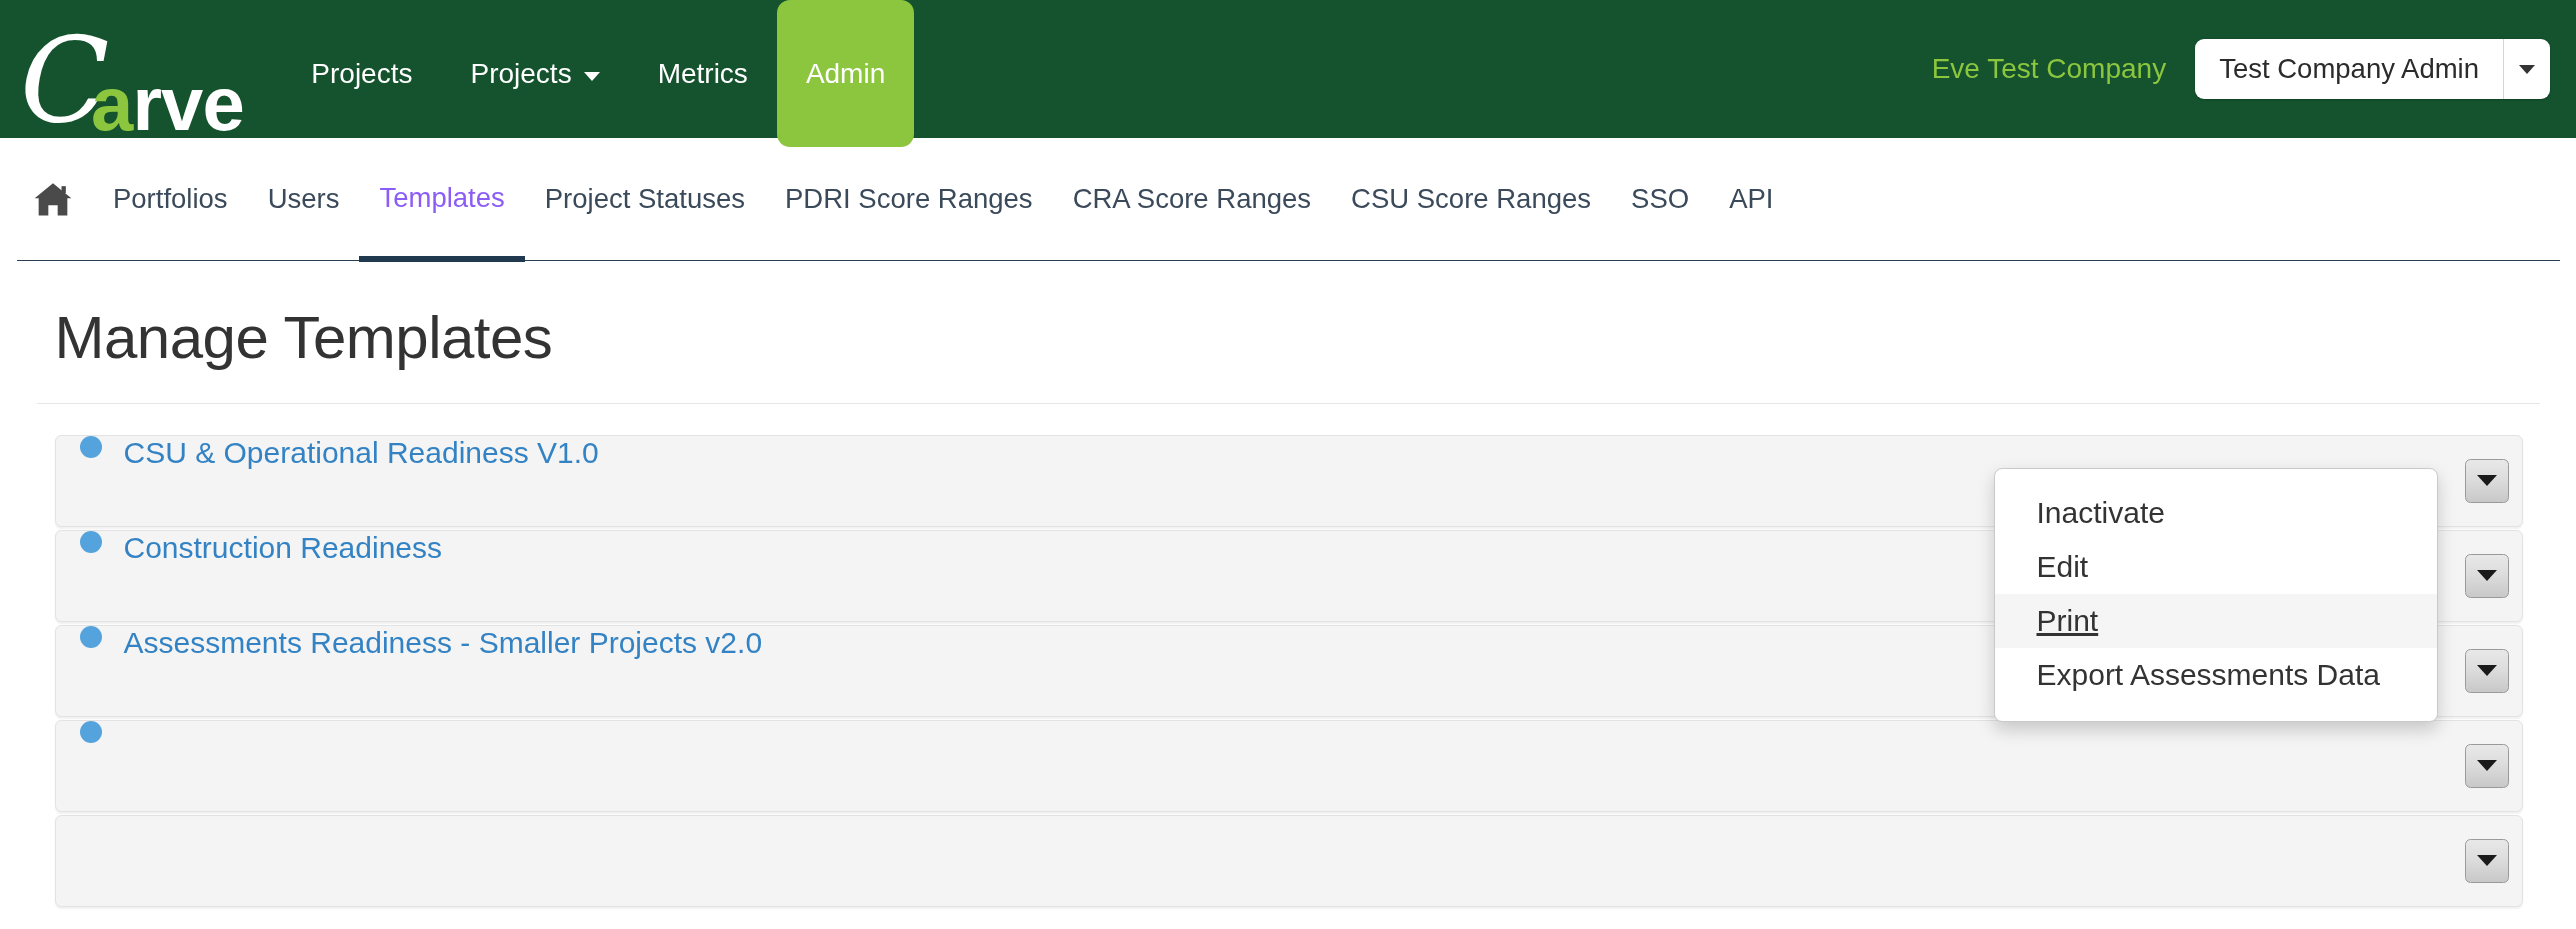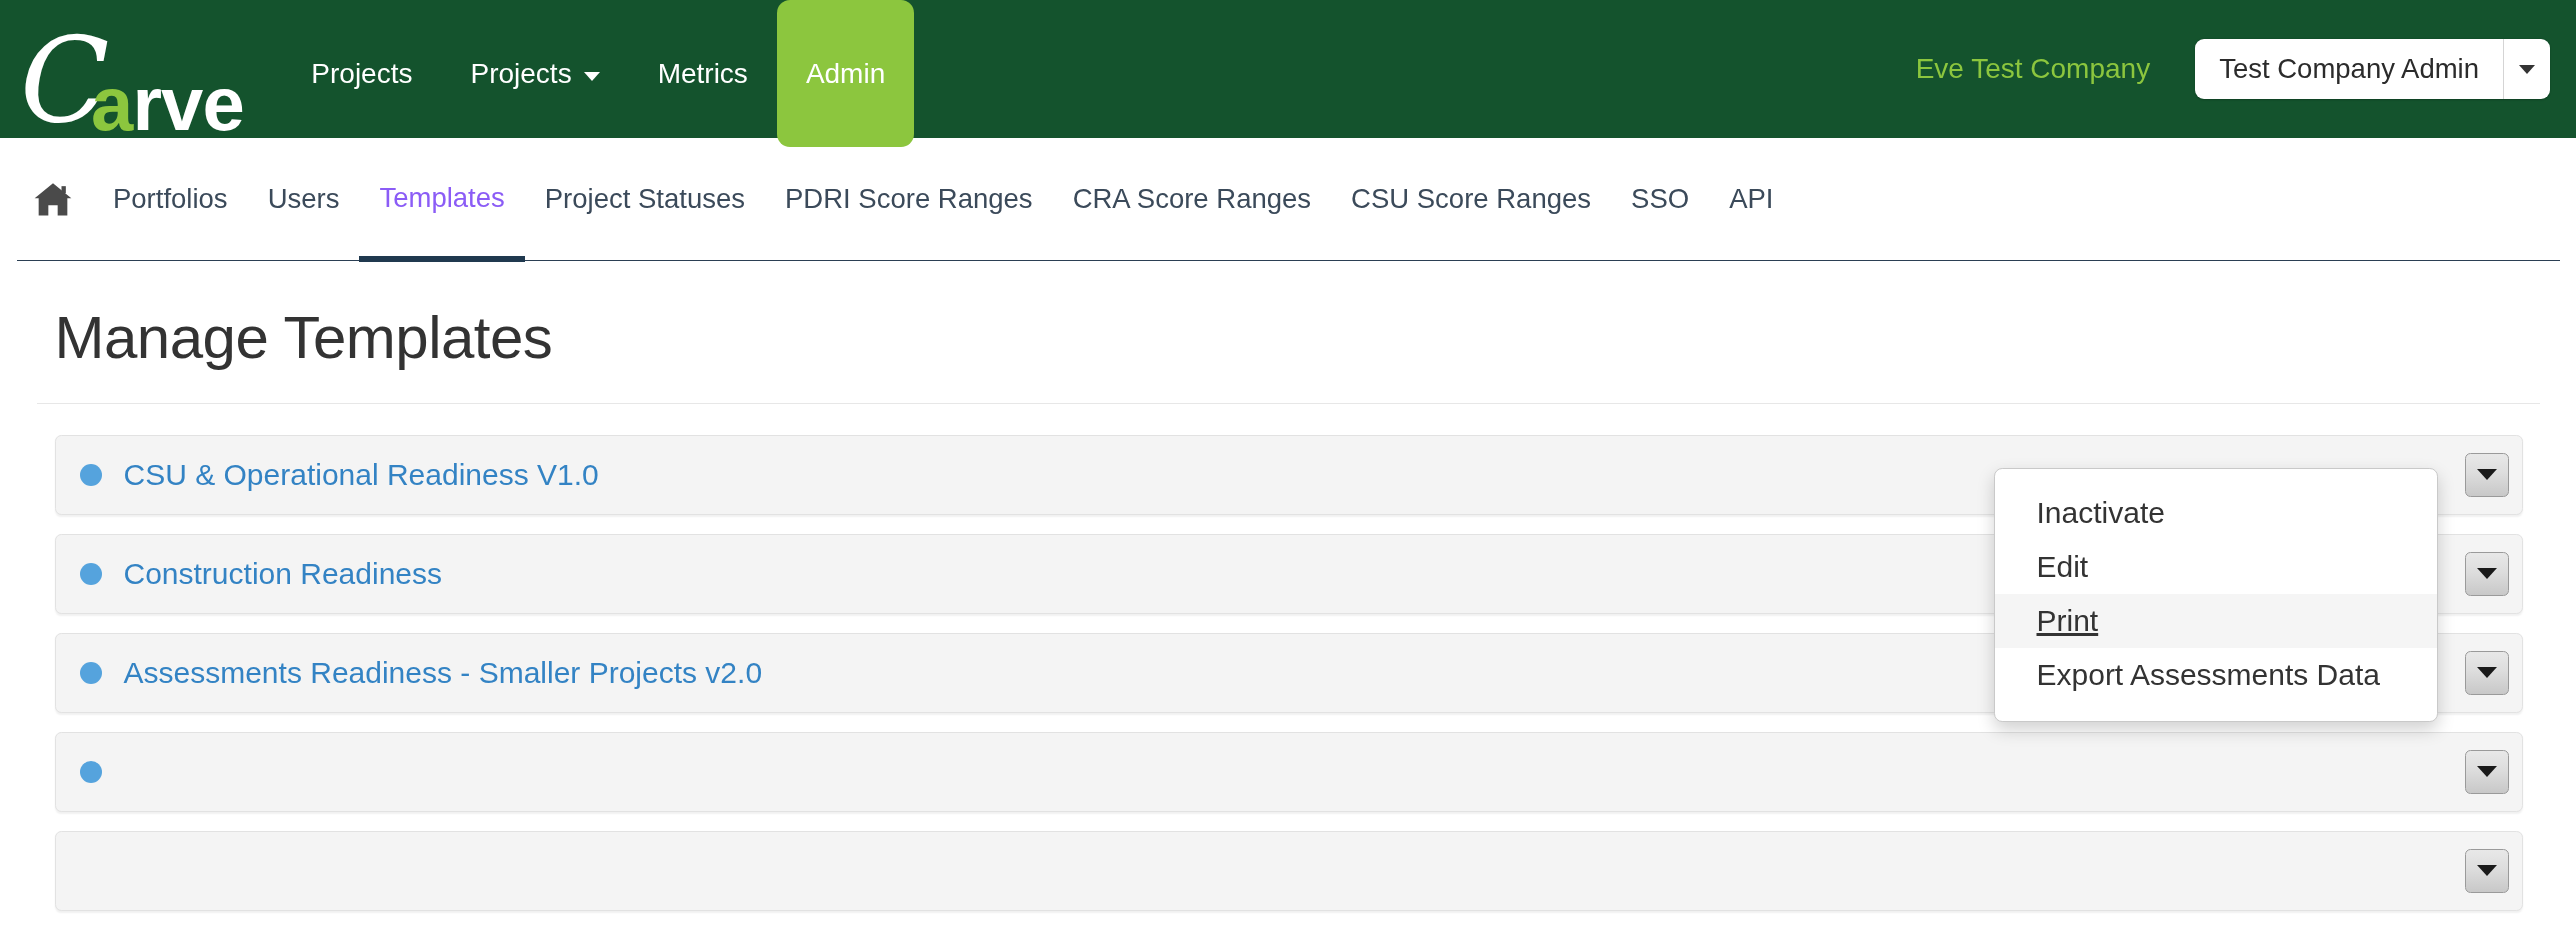--- a/index.html
+++ b/index.html
@@ -97,21 +97,21 @@
   .topbar-right {
     margin-left: auto;
     display: flex;
     align-items: center;
     padding-right: 26px;
     gap: 0;
   }
   .company-name {
     color: #8cc63e;
     font-size: 28px;
-    margin-right: 45px;
+    margin-right: 29px;
     white-space: nowrap;
   }
   .user-group {
     display: flex;
     align-items: stretch;
     height: 60px;
     border-radius: 9px;
     overflow: hidden;
     box-shadow: 0 0.9px 1.8px rgba(0,0,0,.25);
   }
@@ -201,28 +201,27 @@
     margin: 0 20px 0 20px;
   }
 
   .list-wrap {
     padding: 31px 37px 0 38px;
     box-sizing: border-box;
     position: relative;
   }
   .tpl-row {
     position: relative;
-    height: 80px;
+    height: 92px;
     background: #f4f4f4;
     border: 0.9px solid #e2e2e2;
     border-radius: 6.4px;
     box-shadow: 0 1.8px 1.8px rgba(0,0,0,.06);
-    margin-bottom: 19px;
-    display: flex;
-    align-items: center;
+    margin-bottom: 3px;
+    display: flex;
     box-sizing: border-box;
   }
   .bullet {
     width: 22px;
     height: 22px;
     border-radius: 50%;
     background: #55a3dd;
     margin-left: 24px;
     margin-right: 22px;
     flex: none;

